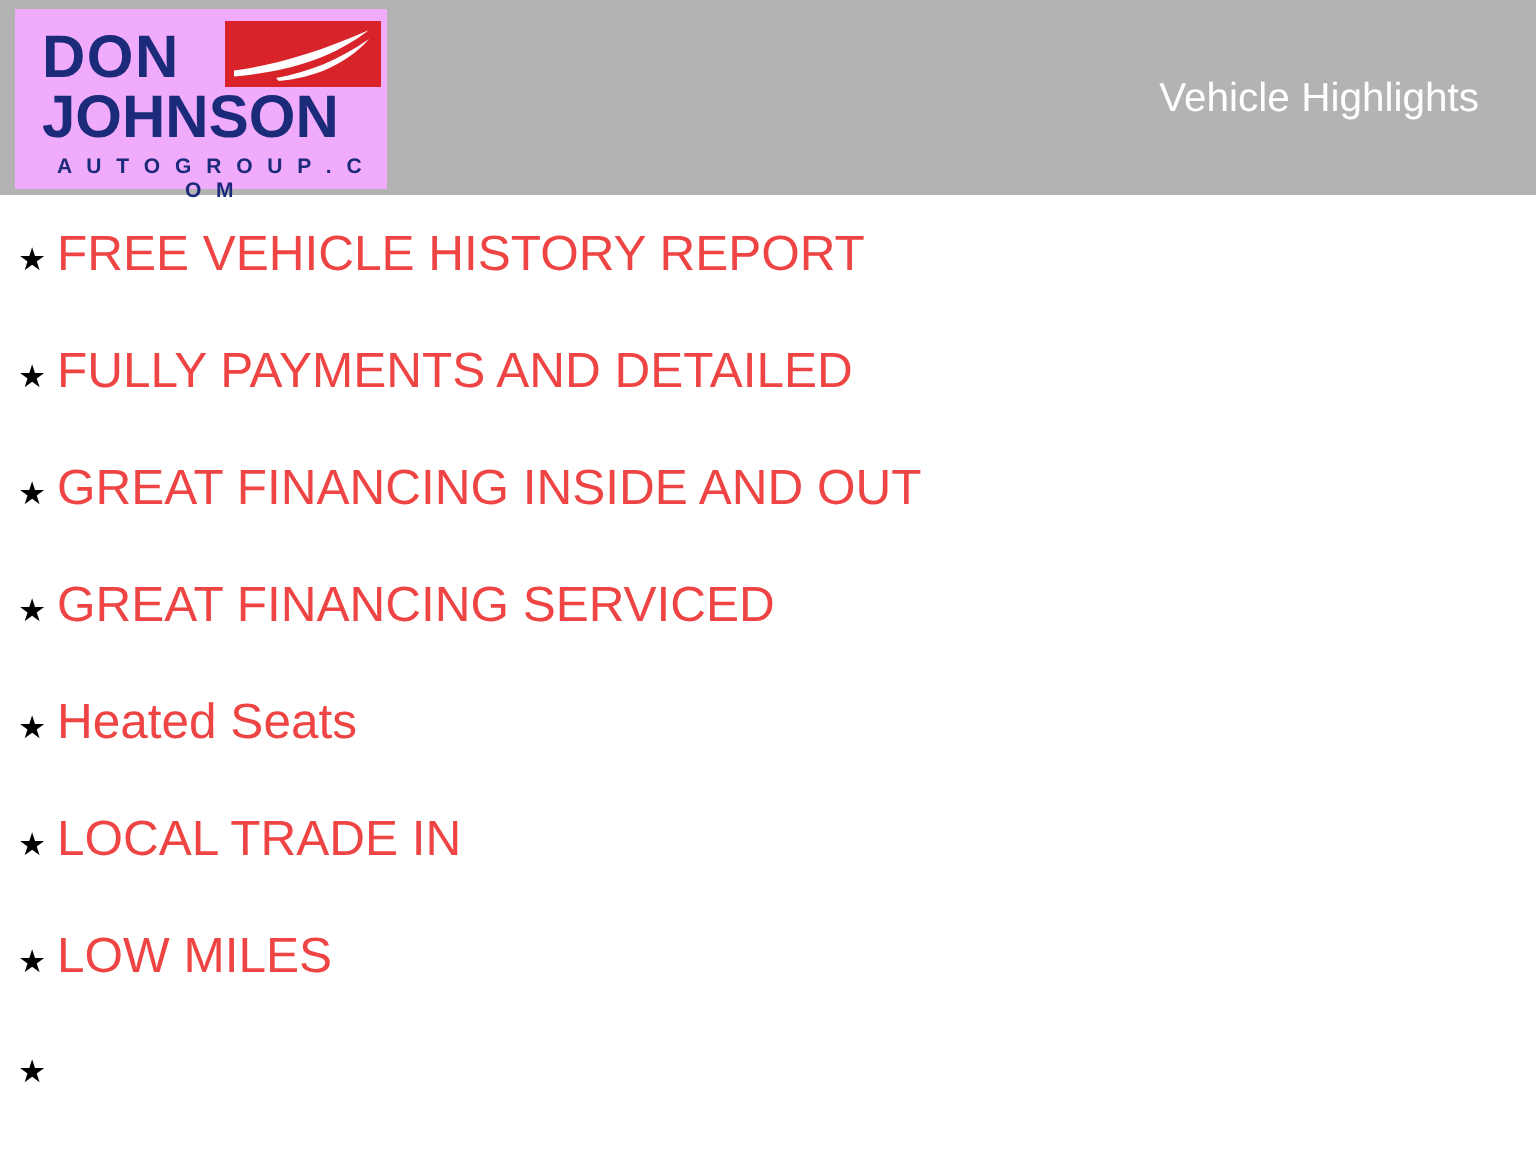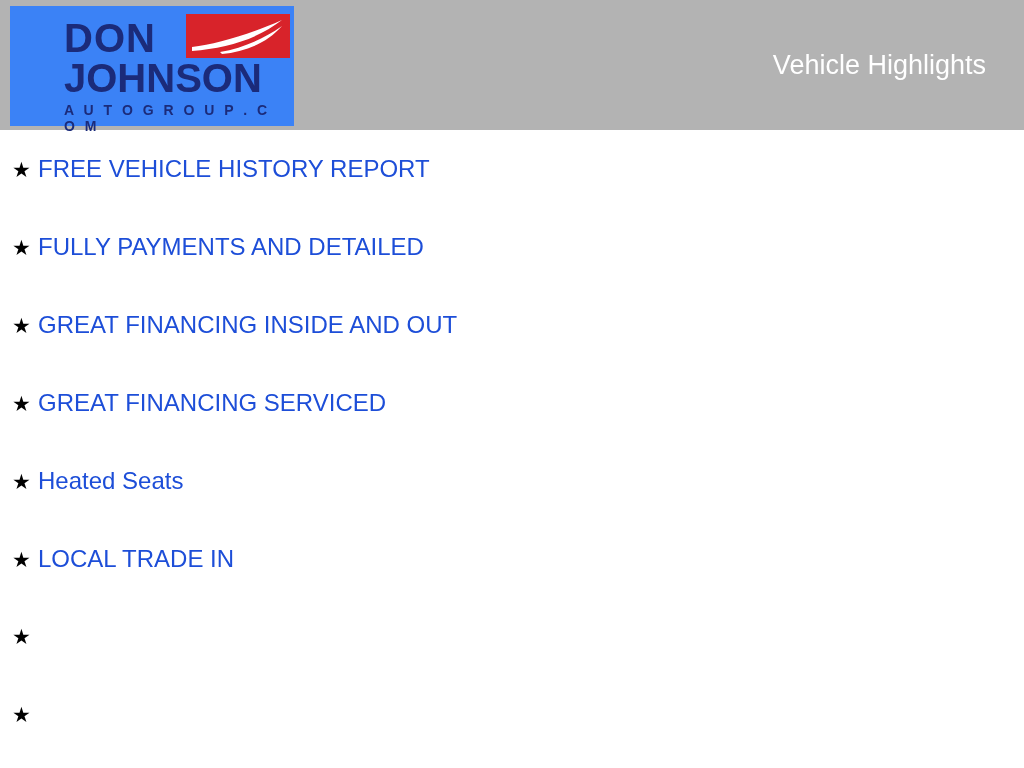--- a/index.html
+++ b/index.html
@@ -29,22 +29,21 @@
     background: #b3b3b3;
     box-sizing: border-box;
   }
 
   .logo-block {
     position: absolute;
     left: 10px;
     top: 6px;
     width: 248px;
     height: 120px;
-    background: #3b82f6;
-    padding-left: 36px;
+    background: #f0abfc;
   }
 
   .logo-inner {
     position: relative;
     width: 248px;
     height: 120px;
   }
 
   .logo-don {
     position: absolute;
@@ -87,20 +86,21 @@
     position: absolute;
     left: 18px;
     top: 96px;
     width: 226px;
     font-size: 14px;
     font-weight: bold;
     letter-spacing: 3px;
     color: #1b2b7a;
     font-family: "Liberation Sans", sans-serif;
     line-height: 16px;
+    text-align: center;
   }
 
   .header-title {
     position: absolute;
     right: 38px;
     top: 50px;
     font-size: 27px;
     color: #ffffff;
     font-family: "Liberation Sans", sans-serif;
     white-space: nowrap;
@@ -128,22 +128,22 @@
   .star-icon {
     width: 26px;
     flex: 0 0 26px;
     font-size: 21px;
     line-height: 26px;
     color: #000000;
     text-align: left;
   }
 
   .highlight-label {
-    font-size: 24px;
-    color: #1d4ed8;
+    font-size: 33px;
+    color: #ef4444;
     font-family: "Liberation Sans", sans-serif;
     line-height: 26px;
     white-space: nowrap;
   }
 </style>
 </head>
 <body>
 
 <div class="page">
 
@@ -193,20 +193,21 @@
       <span class="highlight-label">Heated Seats</span>
     </div>
 
     <div class="highlight-row">
       <span class="star-icon">★</span>
       <span class="highlight-label">LOCAL TRADE IN</span>
     </div>
 
     <div class="highlight-row">
       <span class="star-icon">★</span>
+      <span class="highlight-label">LOW MILES</span>
     </div>
 
     <div class="highlight-row">
       <span class="star-icon">★</span>
     </div>
 
   </div>
 </div>
 
 </body></html>

